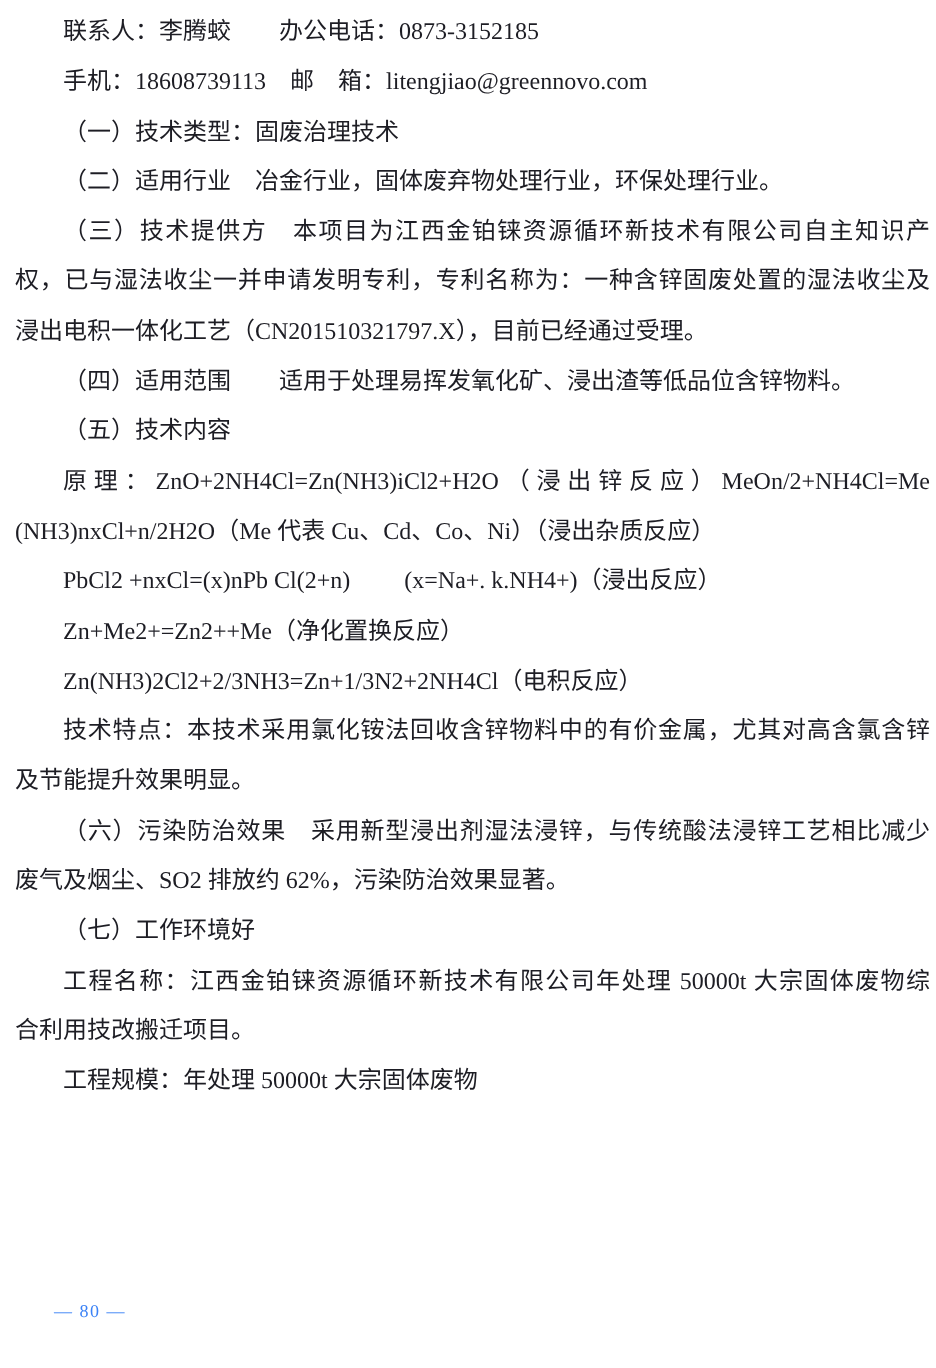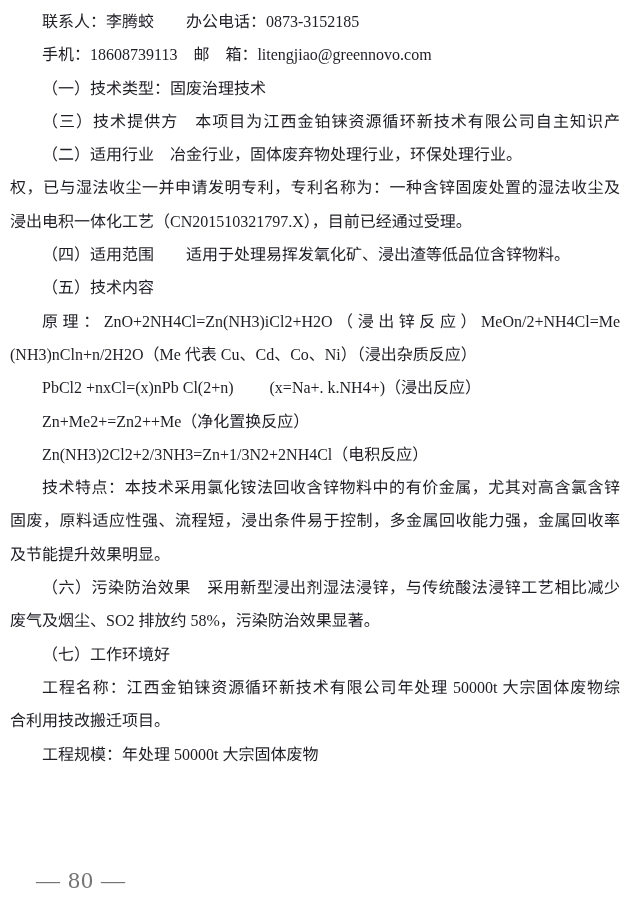--- a/index.html
+++ b/index.html
@@ -30,49 +30,48 @@
   .line.indent { padding-left: 32px; }
   .line.stretch {
     white-space: normal;
     text-align: justify;
     text-align-last: justify;
     overflow: hidden;
   }
   .footer {
     position: absolute;
     left: 36px; top: 867px;
-    font-size: 24px;
+    font-size: 12px;
     letter-spacing: 1px;
-    color: #737373;
+    color: #3b82f6;
   }
 </style>
 </head>
 <body>
 
 <div class="page">
   <div class="content">
       <div class="line indent">联系人：李腾蛟　　办公电话：0873-3152185</div>
       <div class="line indent">手机：18608739113　邮　箱：litengjiao@greennovo.com</div>
       <div class="line indent">（一）技术类型：固废治理技术</div>
+      <div class="line indent">（二）适用行业　冶金行业，固体废弃物处理行业，环保处理行业。</div>
       <div class="line indent stretch">（三）技术提供方　本项目为江西金铂铼资源循环新技术有限公司自主知识产</div>
-      <div class="line indent">（二）适用行业　冶金行业，固体废弃物处理行业，环保处理行业。</div>
       <div class="line stretch">权，已与湿法收尘一并申请发明专利，专利名称为：一种含锌固废处置的湿法收尘及</div>
       <div class="line">浸出电积一体化工艺（CN201510321797.X），目前已经通过受理。</div>
       <div class="line indent">（四）适用范围　　适用于处理易挥发氧化矿、浸出渣等低品位含锌物料。</div>
       <div class="line indent">（五）技术内容</div>
       <div class="line indent stretch">原理：ZnO+2NH4Cl=Zn(NH3)iCl2+H2O（浸出锌反应）MeOn/2+NH4Cl=Me</div>
-      <div class="line">(NH3)nCln+n/2H2O（Me 代表 Cu、Cd、Co、Ni）（浸出杂质反应）</div>
+      <div class="line">(NH3)nxCl+n/2H2O（Me 代表 Cu、Cd、Co、Ni）（浸出杂质反应）</div>
       <div class="line indent">PbCl2 +nxCl=(x)nPb Cl(2+n)　　  (x=Na+. k.NH4+)（浸出反应）</div>
       <div class="line indent">Zn+Me2+=Zn2++Me（净化置换反应）</div>
       <div class="line indent">Zn(NH3)2Cl2+2/3NH3=Zn+1/3N2+2NH4Cl（电积反应）</div>
       <div class="line indent stretch">技术特点：本技术采用氯化铵法回收含锌物料中的有价金属，尤其对高含氯含锌</div>
-      <div class="line stretch">固废，原料适应性强、流程短，浸出条件易于控制，多金属回收能力强，金属回收率</div>
       <div class="line">及节能提升效果明显。</div>
       <div class="line indent stretch">（六）污染防治效果　采用新型浸出剂湿法浸锌，与传统酸法浸锌工艺相比减少</div>
-      <div class="line">废气及烟尘、SO2 排放约 58%，污染防治效果显著。</div>
+      <div class="line">废气及烟尘、SO2 排放约 62%，污染防治效果显著。</div>
       <div class="line indent">（七）工作环境好</div>
       <div class="line indent stretch">工程名称：江西金铂铼资源循环新技术有限公司年处理 50000t 大宗固体废物综</div>
       <div class="line">合利用技改搬迁项目。</div>
       <div class="line indent">工程规模：年处理 50000t 大宗固体废物</div>
     </div>
   <div class="footer">
     <span>— 80 —</span>
   </div>
 </div>
 

